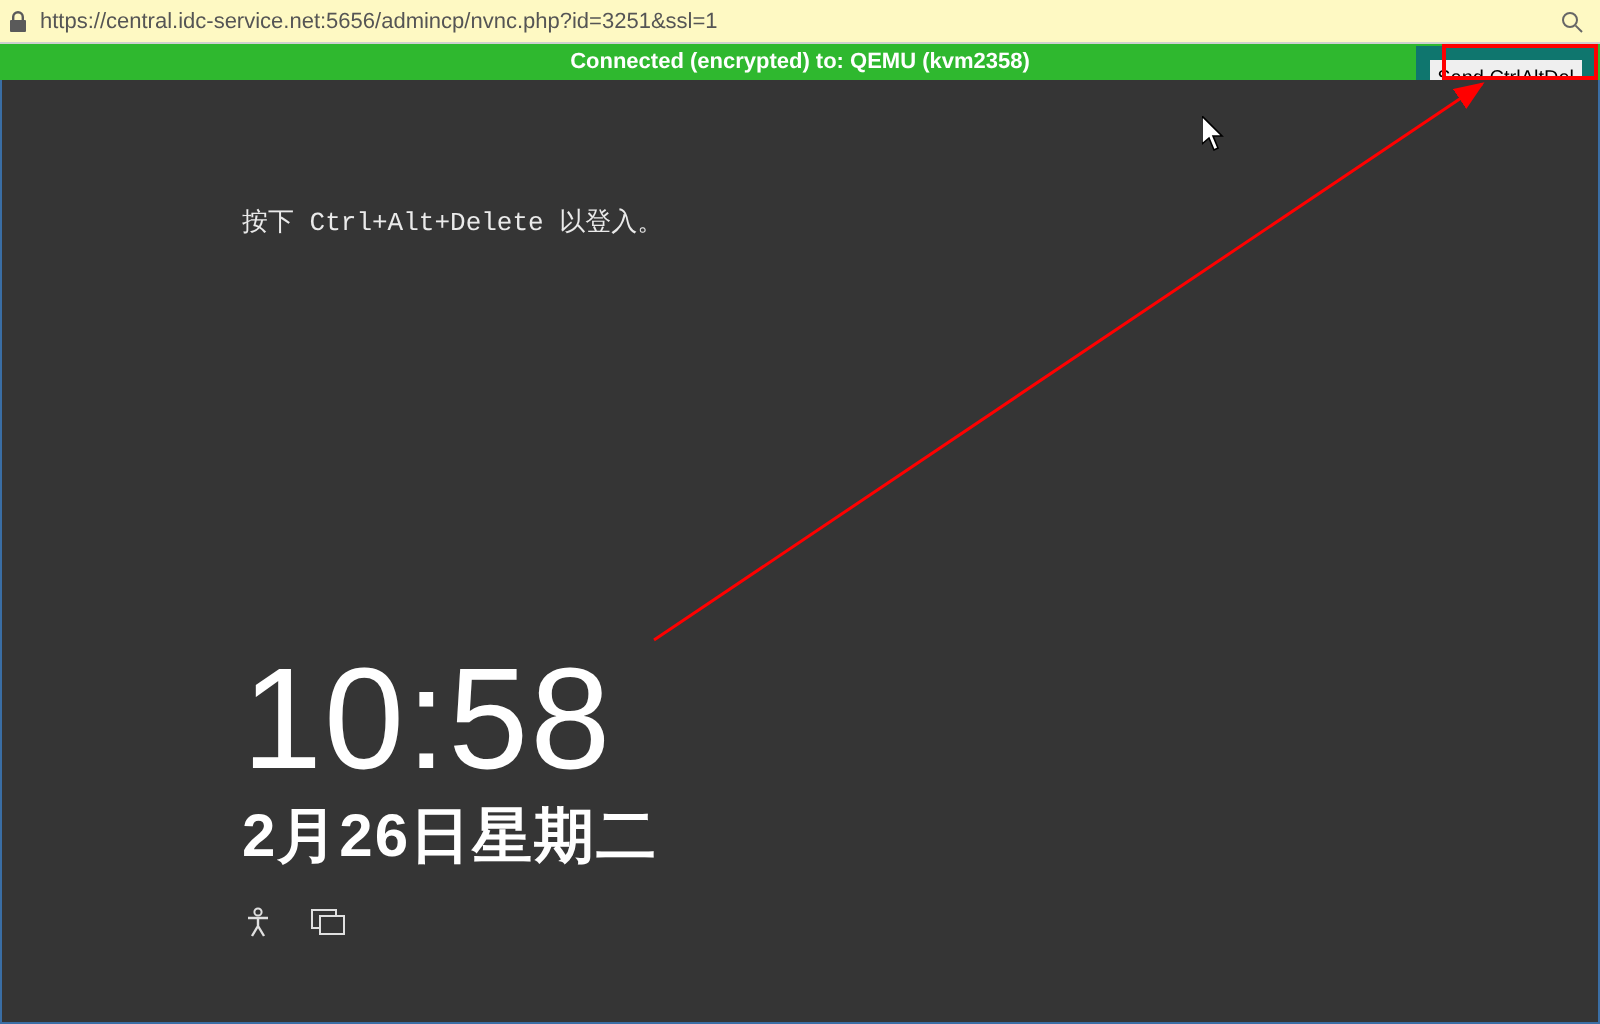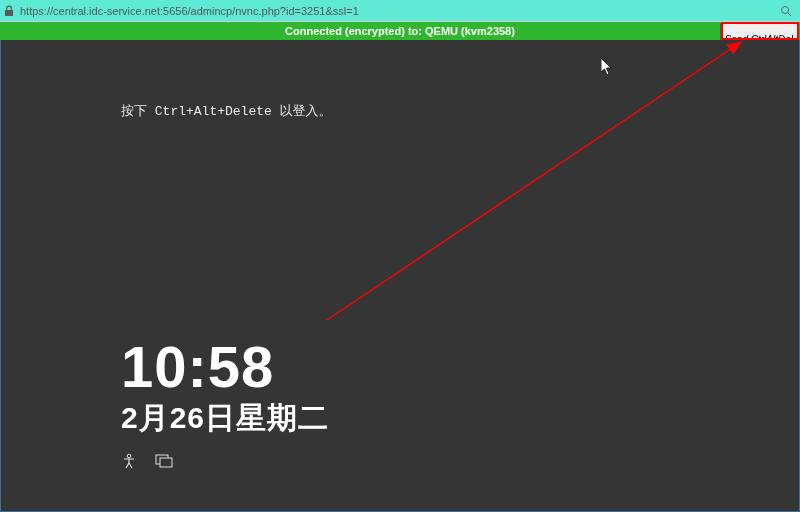--- a/index.html
+++ b/index.html
@@ -1,20 +1,20 @@
 <!DOCTYPE html>
 <html><head>
   <meta charset="utf-8">
   <style>
     * { margin: 0; padding: 0; box-sizing: border-box; }
     html, body { width: 800px; height: 512px; overflow: hidden; font-family: "Segoe UI", Arial, sans-serif; }
     
     .browser-bar {
       height: 22px;
-      background: #5eead4;
+      background: #fef9c3;
       border-bottom: 1px solid #d0d0d0;
       display: flex;
       align-items: center;
       padding: 0 4px;
       gap: 6px;
     }
     .lock-icon { color: #5a5a5a; display: flex; align-items: center; }
     .url-text { flex: 1; font-size: 11px; color: #555; font-family: Arial, sans-serif; white-space: nowrap; overflow: hidden; }
     .zoom-icon { color: #666; display: flex; align-items: center; padding-right: 4px; }
     
@@ -30,29 +30,28 @@
       font-weight: bold;
       font-family: Arial, sans-serif;
     }
     .vnc-status-text { text-align: center; }
     .send-cad-btn {
       position: absolute;
       right: 2px;
       top: 1px;
       height: 32px;
       background: #efefef;
-      border: 1px solid #0f766e;
+      border: 7px solid #0f766e;
       font-size: 10px;
       padding: 0 4px;
       color: #000;
       cursor: pointer;
       font-family: Arial, sans-serif;
       display: flex;
       align-items: center;
-      font-style: italic;
     }
     .highlight-box {
       position: absolute;
       right: 1px;
       top: 0;
       height: 18px;
       width: 78px;
       border: 2px solid red;
       pointer-events: none;
     }
@@ -77,22 +76,22 @@
     }
     
     .clock-area {
       position: absolute;
       left: 120px;
       bottom: 42px;
       color: #ffffff;
       font-family: "Segoe UI Light", "Segoe UI", Arial, sans-serif;
     }
     .time-text {
-      font-size: 58px;
-      font-weight: 700;
+      font-size: 72px;
+      font-weight: 400;
       line-height: 1;
       letter-spacing: 1px;
     }
     .date-text {
       font-size: 30px;
       font-weight: 700;
       margin-top: 2px;
       letter-spacing: 1px;
       font-family: "Microsoft YaHei", "Segoe UI", sans-serif;
     }

